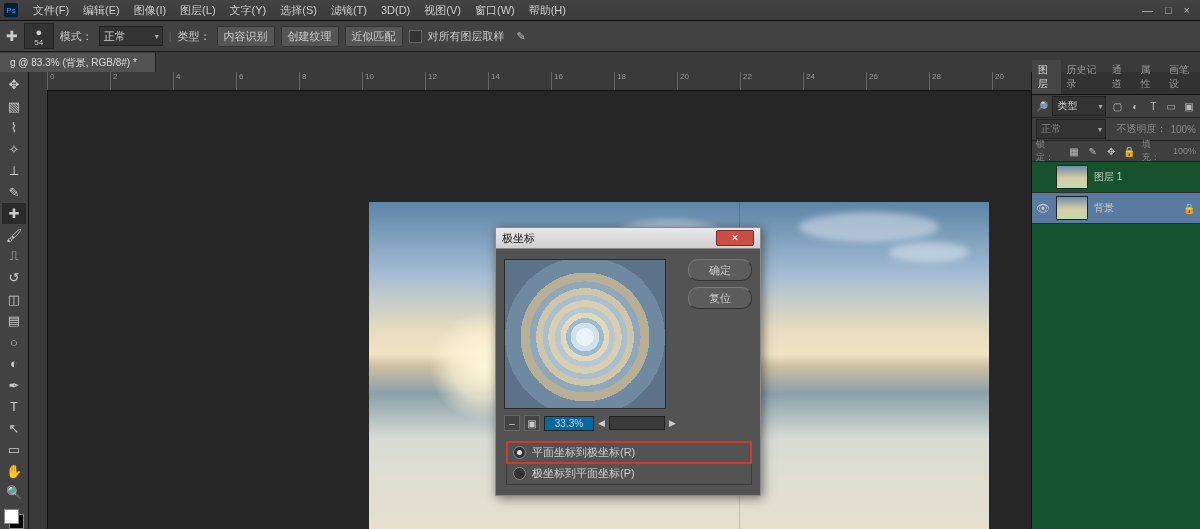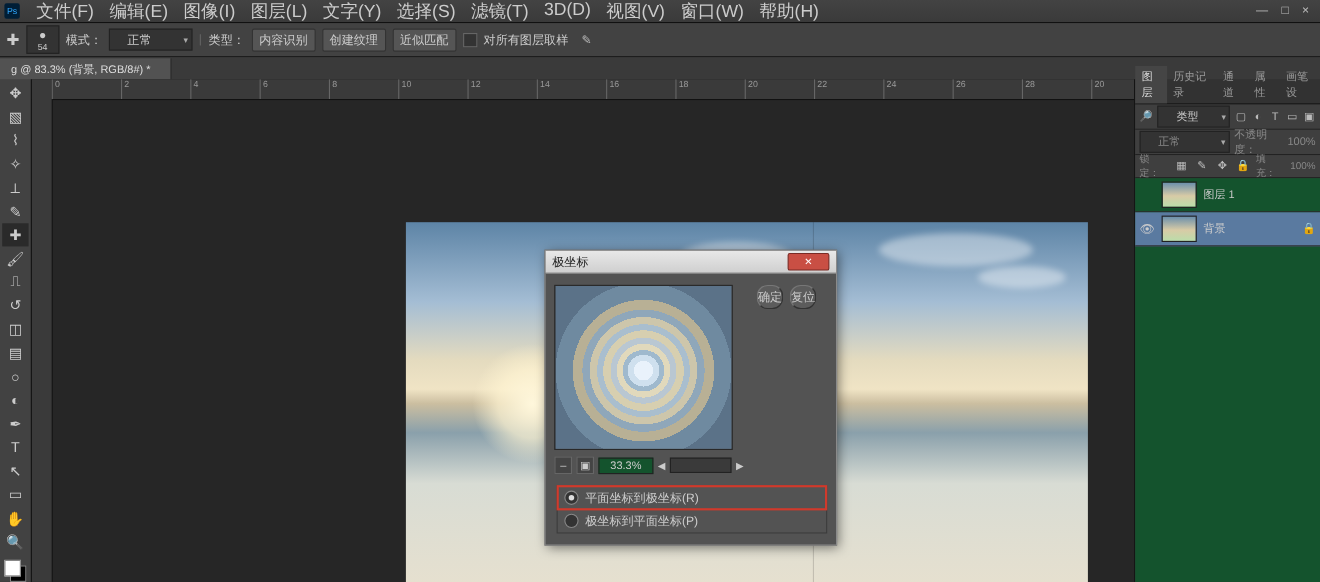--- a/index.html
+++ b/index.html
@@ -1,27 +1,27 @@
 <!DOCTYPE html>
 <html><head>
 <meta charset="utf-8">
 <style>
 html,body{margin:0;padding:0;width:1200px;height:529px;overflow:hidden;background:#2a2a2a;font-family:"Microsoft YaHei",Tahoma,Arial,sans-serif;font-size:11px;color:#ccc;user-select:none}
 
 
 .menubar{height:20px;background:linear-gradient(#434343,#3a3a3a);display:flex;align-items:center;padding:0 4px;border-bottom:1px solid #111}
 .ps-logo{width:14px;height:14px;background:#001e36;color:#31a8ff;display:flex;align-items:center;justify-content:center;font-size:8px;font-weight:normal;border-radius:2px;margin-right:8px}
-.menubar span.menu-item{padding:0 7px;font-size:16px;cursor:default}
+.menubar span.menu-item{padding:0 7px;font-size:11px;cursor:default}
 .win-controls{margin-left:auto;display:flex;gap:12px;padding-right:6px;color:#bbb;font-size:11px}
 
 
 .options{height:30px;background:#424242;display:flex;align-items:center;padding:0 6px;border-bottom:1px solid #1a1a1a;font-size:11px;gap:6px}
 .brush-tip{width:28px;height:24px;background:#333;border:1px solid #222;display:flex;flex-direction:column;align-items:center;justify-content:center;font-size:8px}
 .opt-label{color:#ccc}
-.opt-dd{background:#333;border:1px solid #222;padding:1px 14px 1px 16px;position:relative;min-width:44px;height:16px;display:flex;align-items:center}
+.opt-dd{background:#333;border:1px solid #222;padding:1px 14px 1px 4px;position:relative;min-width:44px;height:16px;display:flex;align-items:center}
 .opt-dd::after{content:"▾";position:absolute;right:3px;font-size:8px;color:#aaa}
 .btn-pill{background:#555;border:1px solid #333;padding:2px 6px;border-radius:2px}
 .chk{width:11px;height:11px;border:1px solid #666;background:#333}
 
 
 .doctab{height:22px;background:#3a3a3a;display:flex;align-items:center;border-bottom:1px solid #111}
 .doctab .tab{background:#525252;padding:3px 18px 3px 10px;font-size:10px;color:#ddd;border-right:1px solid #222}
 
 
 .workspace{position:absolute;top:72px;left:0;right:0;bottom:0;display:flex}
@@ -65,24 +65,24 @@
 .dialog{position:absolute;top:155px;left:466px;width:264px;background:#535353;border:1px solid #8a8a8a;box-shadow:2px 2px 10px rgba(0,0,0,.5)}
 .dlg-title{height:20px;background:linear-gradient(#e8e8e8,#cfcfcf);color:#222;display:flex;align-items:center;padding:0 6px;font-size:11px;border-bottom:1px solid #888}
 .dlg-close{margin-left:auto;width:36px;height:14px;background:#c94f44;border:1px solid #7a2b25;border-radius:2px;color:#fff;display:flex;align-items:center;justify-content:center;font-size:9px}
 .dlg-body{display:flex;padding:10px 8px 8px 8px;gap:12px}
 .preview-col{flex:1}
 .preview-frame{width:160px;height:148px;background:#262626;border:1px solid #2a2a2a;box-shadow:inset 0 0 0 1px #666}
 .swirl{width:100%;height:100%;background:
   radial-gradient(circle at 50% 52%,#e9f2fb 0 8%,#cfe0ee 8% 13%,#9fb9cd 13% 17%,#e1d9bc 17% 22%,#b9c7d2 22% 27%,#d7cfb0 27% 33%,#a9bece 33% 38%,#cdc6ab 38% 44%,#8fa7ba 44% 50%,#b8b095 50% 58%,#6f8aa0 58% 72%,#5b7288 72% 100%)}
 .zoom-row{display:flex;align-items:center;gap:4px;margin-top:6px;font-size:10px}
 .zoom-btn{width:14px;height:14px;border:1px solid #666;background:#444;display:flex;align-items:center;justify-content:center}
-.zoom-field{background:#14532d;border:1px solid #222;padding:1px 4px;min-width:40px;text-align:center}
+.zoom-field{background:#0369a1;border:1px solid #222;padding:1px 4px;min-width:40px;text-align:center}
 .zoom-track{flex:1;height:12px;background:#3a3a3a;border:1px solid #222}
 .arrow{font-size:9px}
-.btn-col{display:flex;flex-direction:row;gap:6px;width:64px}
+.btn-col{display:flex;flex-direction:column;gap:6px;width:64px}
 .dlg-btn{height:20px;background:#5c5c5c;border:1px solid #333;border-top-color:#777;border-left-color:#777;border-radius:10px;display:flex;align-items:center;justify-content:center;font-size:11px}
 
 .radio-group{margin:2px 8px 10px 10px;border:1px solid #3c3c3c}
 .radio-row{display:flex;align-items:center;gap:6px;padding:3px 6px;font-size:11px}
 .radio-row.hl{outline:2px solid #d03a2c;outline-offset:-1px}
 .radio{width:11px;height:11px;border-radius:50%;border:1px solid #888;background:#333;display:flex;align-items:center;justify-content:center}
 .radio.on::after{content:"";width:5px;height:5px;border-radius:50%;background:#ddd}
 </style>
 </head>
 <body>

